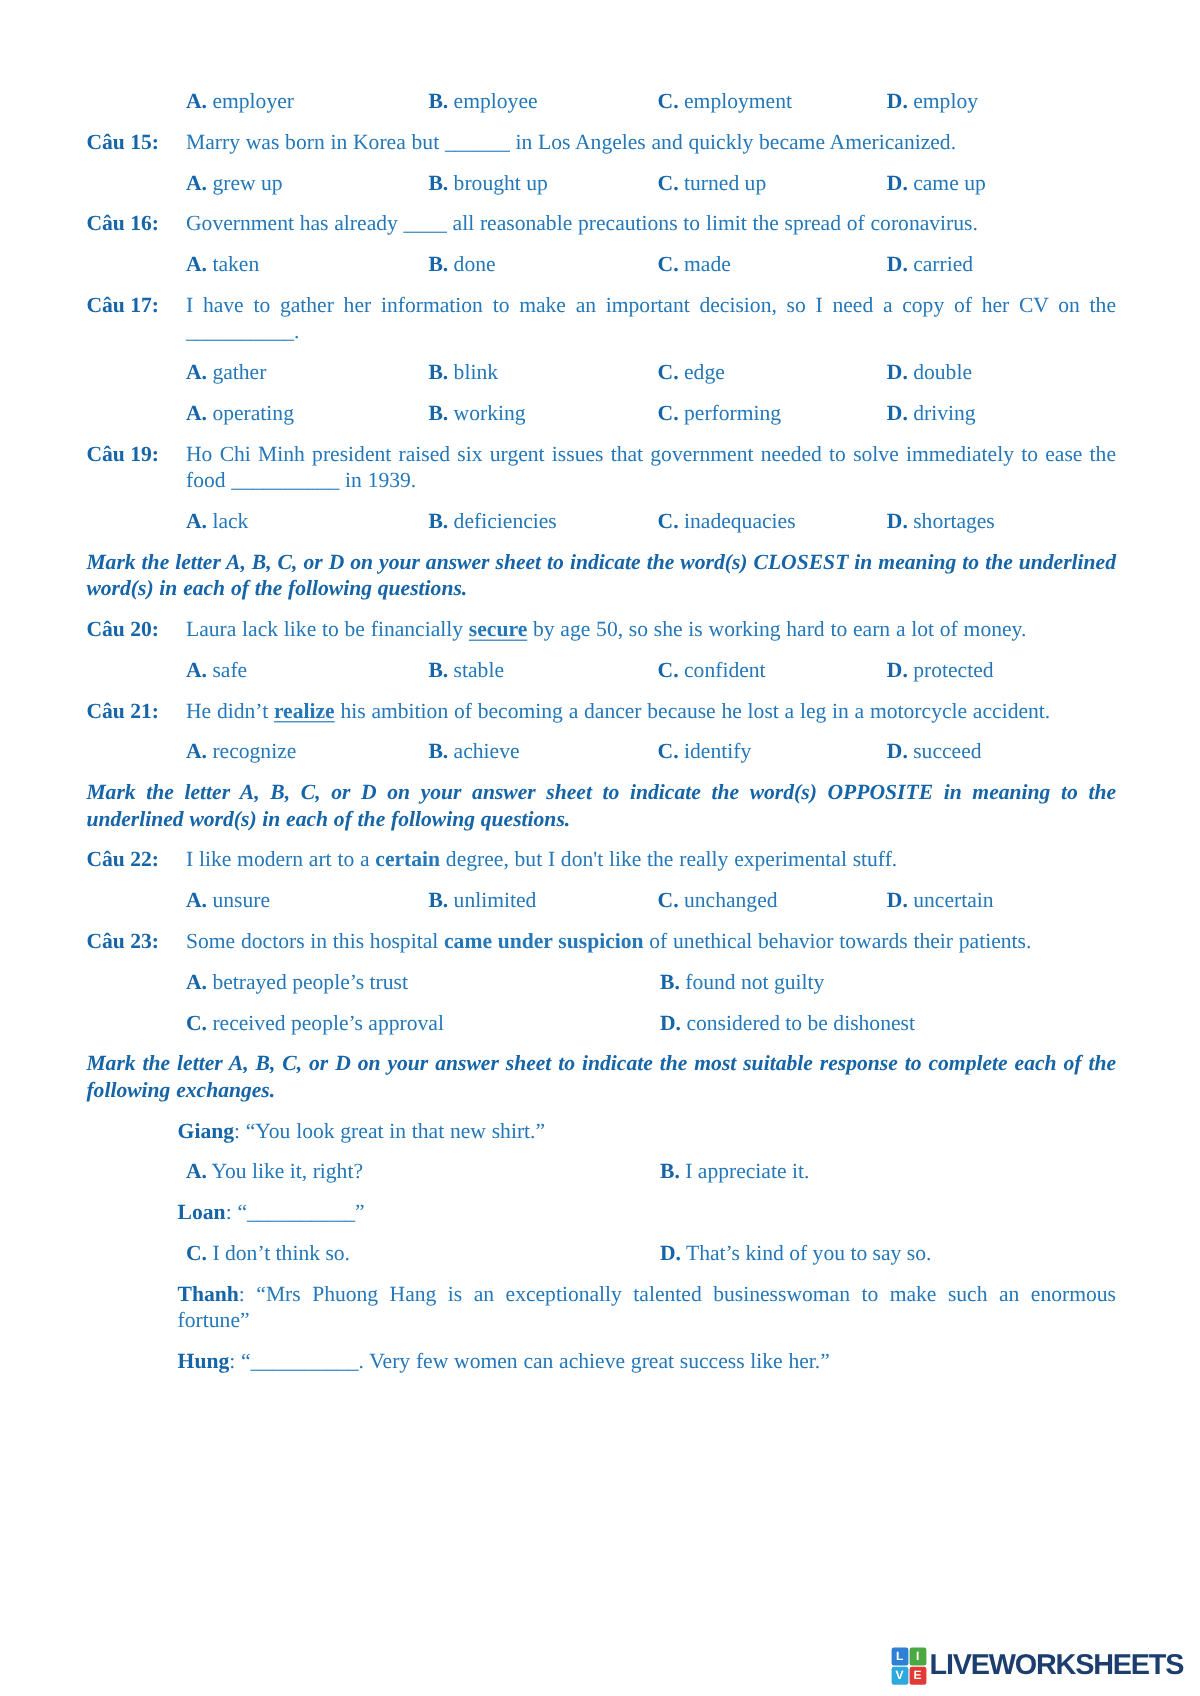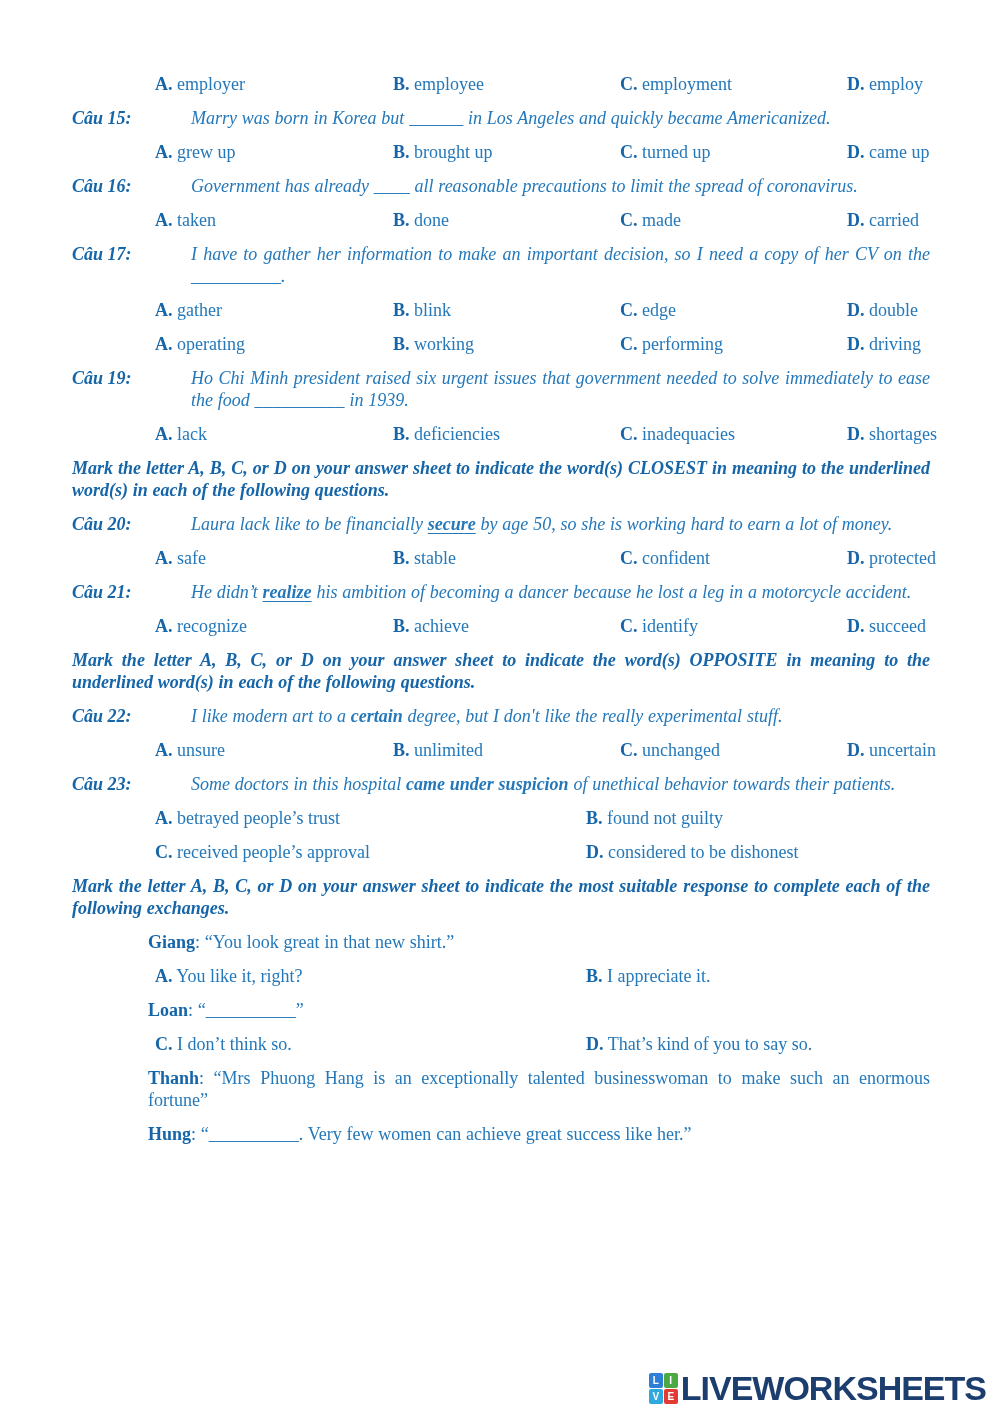--- a/index.html
+++ b/index.html
@@ -11,39 +11,39 @@
   body{
     width:1000px;height:1413px;
     background:#ffffff;
     position:relative;overflow:hidden;
     font-family:"Liberation Serif",serif;
     font-size:18px;line-height:22px;
     color:var(--blue);
     -webkit-font-smoothing:antialiased;
   }
   .content{position:absolute;left:72px;top:73px;width:858px;}
-  .block{margin-bottom:12px;gap:36px;}
-  .question{display:flex;font-style:italic;}
+  .block{margin-bottom:12px;}
+  .question{display:flex;}
   .qnum{width:83px;flex:none;font-weight:bold;color:var(--blue-dark);}
   .qtext{flex:1;text-align:justify;word-spacing:0.3px;}
   .instruction{font-weight:bold;font-style:italic;color:var(--blue-dark);text-align:justify;word-spacing:0.3px;}
   .dialogue{margin-left:76px;text-align:justify;word-spacing:0.3px;}
   .dialogue .b{color:var(--blue-dark);}
   .options{margin-left:83px;display:grid;}
   .cols4{grid-template-columns:202px 191px 191px 1fr;}
   .cols2{grid-template-columns:395px 1fr;}
   .opt{white-space:nowrap;}
   .opt-letter{font-weight:bold;color:var(--blue-dark);}
   .b{font-weight:bold;}
   .bu{font-weight:bold;text-decoration:underline;text-underline-offset:3px;}
   .logo{position:absolute;right:14px;top:1371px;display:flex;align-items:center;gap:3px;}
   .logo-tiles{display:grid;grid-template-columns:14px 14px;grid-auto-rows:15px;gap:1px;}
   .tile{color:#fff;font-family:"Liberation Sans",sans-serif;font-weight:bold;font-size:10px;
         line-height:15px;text-align:center;border-radius:2px;}
-  .logo-text{font-family:"Liberation Sans",sans-serif;font-weight:bold;font-size:34px;
+  .logo-text{font-family:"Liberation Sans",sans-serif;font-weight:bold;font-size:24px;
              color:var(--logo-navy);letter-spacing:-1px;line-height:34px;}
 </style>
 </head>
 <body>
 
 <div class="content" id="content">
     <div class="block options cols4">
       <span class="opt"><span class="opt-letter">A.</span><span> employer</span></span>
       <span class="opt"><span class="opt-letter">B.</span><span> employee</span></span>
       <span class="opt"><span class="opt-letter">C.</span><span> employment</span></span>

